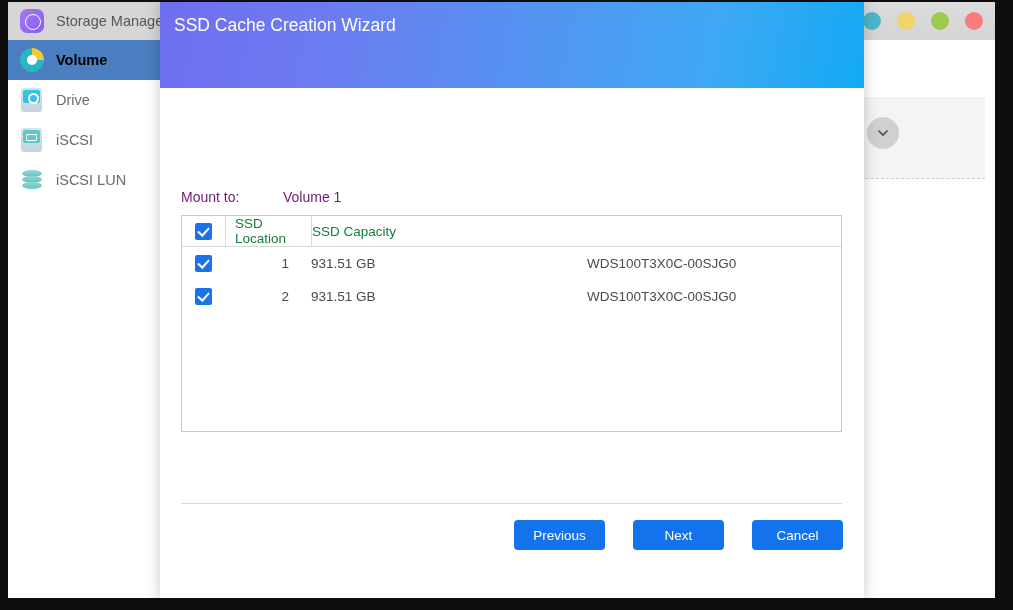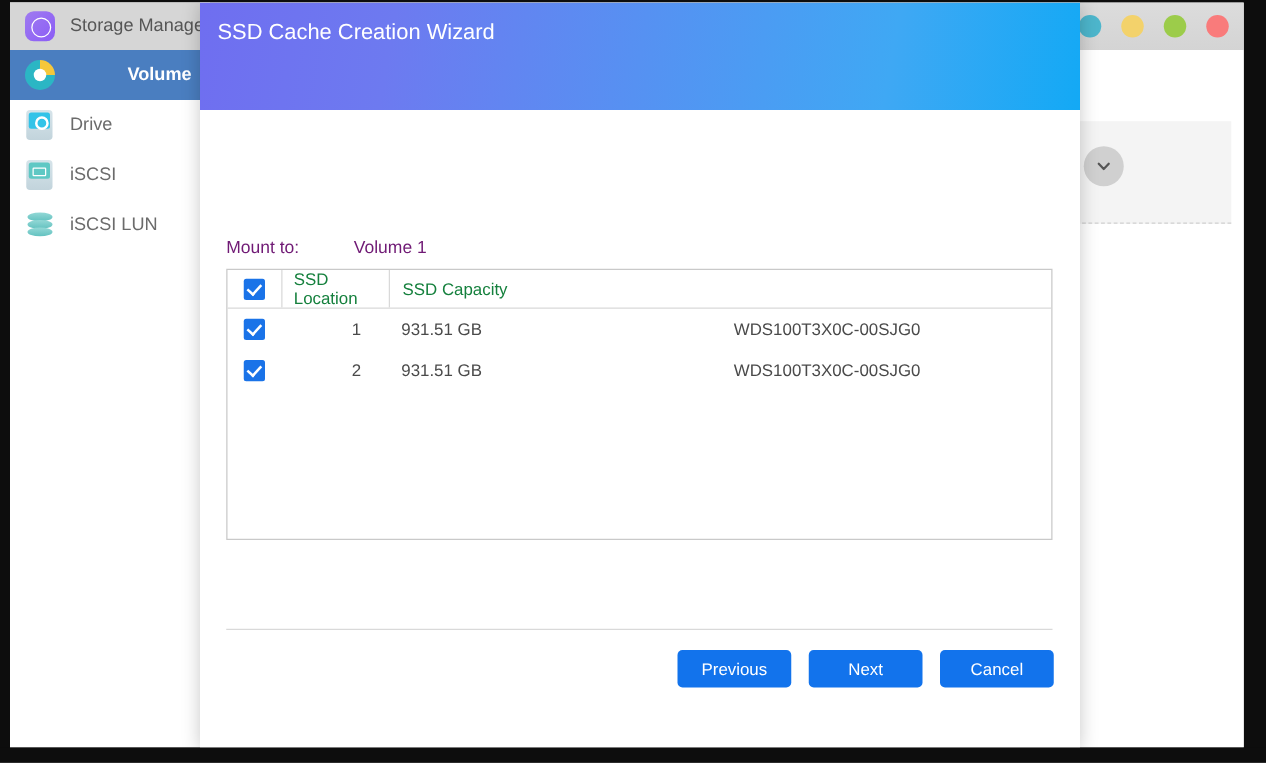--- a/index.html
+++ b/index.html
@@ -53,23 +53,22 @@
     color: #6b6b6b;
     white-space: nowrap;
   }
   .side-row.titlerow {
     background: #d6d6d6;
     color: #565656;
     height: 38px;
   }
   .side-row.active {
     background: #4a7ec0;
-    color: #ffffff;
+    color: #000000;
     font-weight: bold;
-    gap: 46px;
   }
   .side-ico {
     width: 24px; height: 24px;
     margin-right: 12px;
     flex: 0 0 24px;
     position: relative;
   }
   .side-label { overflow: hidden; }
 
   
@@ -200,21 +199,21 @@
   }
   .trow { display: flex; height: 33px; align-items: center; }
   .trow.head {
     height: 31px;
     border-bottom: 1px solid #d9d9d9;
     font-size: 13.5px; color: #15803d;
   }
   .trow.body { height: 33px; font-size: 13.5px; color: #4a4a4a; }
   .c-check { width: 43px; display:flex; align-items:center; justify-content:center; height:100%; }
   .c-loc   { width: 86px; height:100%; display:flex; align-items:center; }
-  .c-cap   { width: 266px; height:100%; display:flex; align-items:center; padding-left: 10px; }
+  .c-cap   { width: 266px; height:100%; display:flex; align-items:center; }
   .c-model { flex: 1; height:100%; display:flex; align-items:center; padding-left: 10px; }
   .trow.head .c-loc   { border-left:1px solid #d9d9d9; padding-left:9px; }
   .trow.head .c-cap   { border-left:1px solid #d9d9d9; }
   .trow.head .c-model { border-left:1px solid #d9d9d9; }
   .trow.body .c-loc   { justify-content:flex-end; padding-right:22px; }
 
   .cbx {
     width: 17px; height: 17px; border-radius: 2px;
     background: #1a73e8;
     position: relative;
@@ -226,21 +225,21 @@
     transform: rotate(42deg);
   }
 
   
   #footer-divider {
     position: absolute; left: 21px; top: 415px;
     width: 661px; height: 1px; background: #d9d9d9;
   }
   #footer-buttons {
     position: absolute; right: 21px; top: 432px;
-    display: flex; gap: 14px; padding-left: 24px;
+    display: flex; gap: 28px; padding-left: 24px;
   }
   .btn {
     width: 91px; height: 30px; border-radius: 4px;
     background: #1273ec; color: #ffffff;
     border: none; cursor: pointer;
     font-family: "Liberation Sans", sans-serif;
     font-size: 13.5px;
     display: flex; align-items: center; justify-content: center;
   }
 

